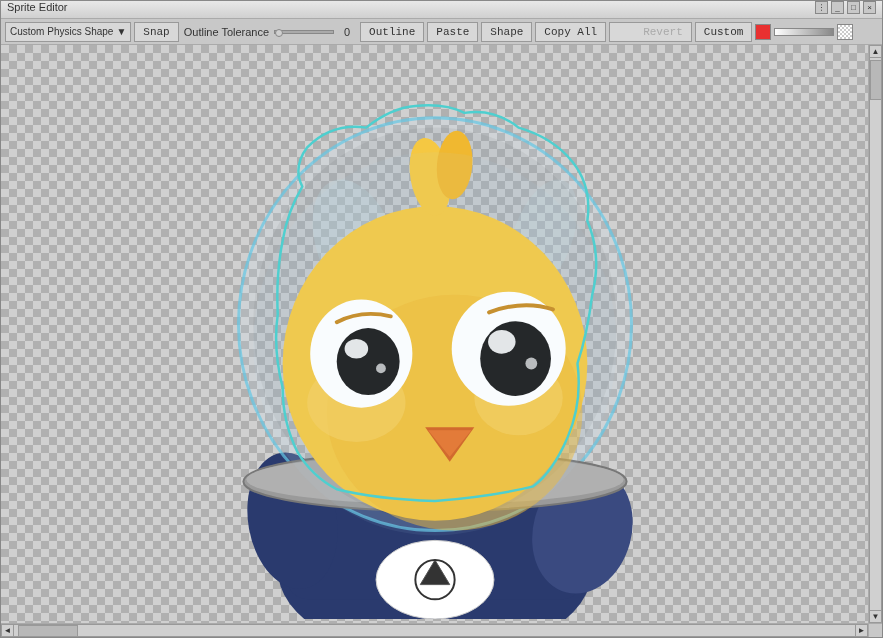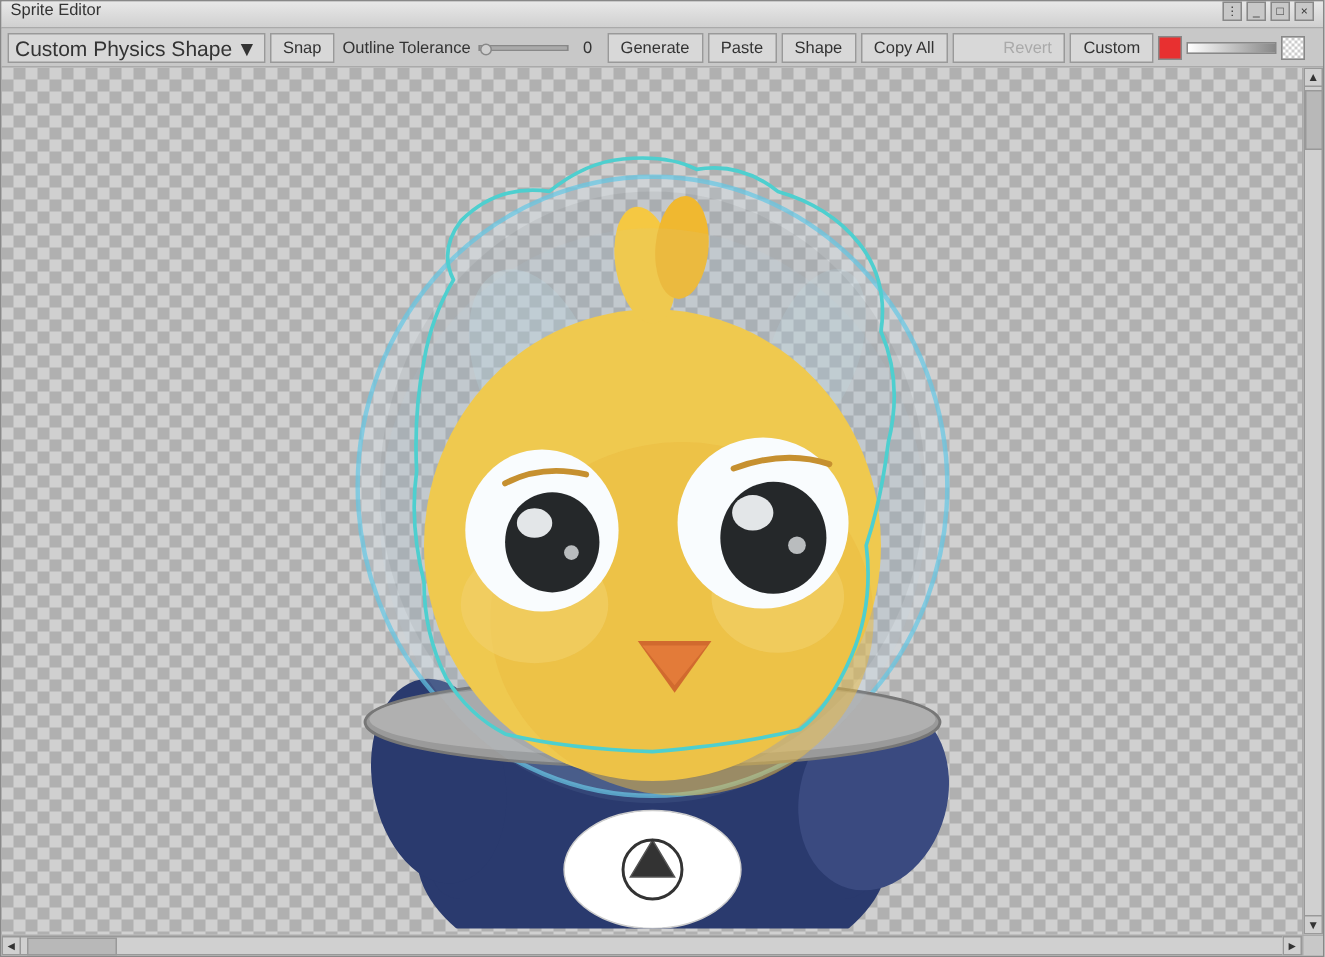--- a/index.html
+++ b/index.html
@@ -69,34 +69,35 @@
       height: 20px;
       padding: 0 8px;
       background: #d8d8d8;
       border: 1px solid #999;
       font-size: 11px;
       cursor: pointer;
       display: flex;
       align-items: center;
       white-space: nowrap;
       color: #333;
+      font-family: Liberation Mono, monospace;
     }
 
     .toolbar-btn.disabled {
       color: #aaa;
       cursor: default;
       padding-left: 33px;
     }
 
     .toolbar-dropdown {
       height: 20px;
       padding: 0 4px;
       background: #d8d8d8;
       border: 1px solid #999;
-      font-size: 14px;
+      font-size: 10px;
       cursor: pointer;
       display: flex;
       align-items: center;
       gap: 3px;
       color: #333;
     }
 
     .outline-label {
       font-size: 11px;
       color: #333;
@@ -239,21 +240,21 @@
     <span class="outline-label">Outline Tolerance</span>
 
     <div class="tolerance-slider">
       <div style="position:absolute; left:0; top:0; width:100%; height:100%; background:#aaa; border-radius:2px;"></div>
       <div style="position:absolute; left:0; top:-2px; width:8px; height:8px; background:#d0d0d0; border:1px solid #888; border-radius:50%;"></div>
     </div>
 
     <span class="tolerance-value">0</span>
 
     <div class="toolbar-btn">
-      <span>Generate</span>
+      <span>Outline</span>
     </div>
 
     <div class="toolbar-btn">
       <span>Paste</span>
     </div>
 
     <div class="toolbar-btn">
       <span>Shape</span>
     </div>
 

